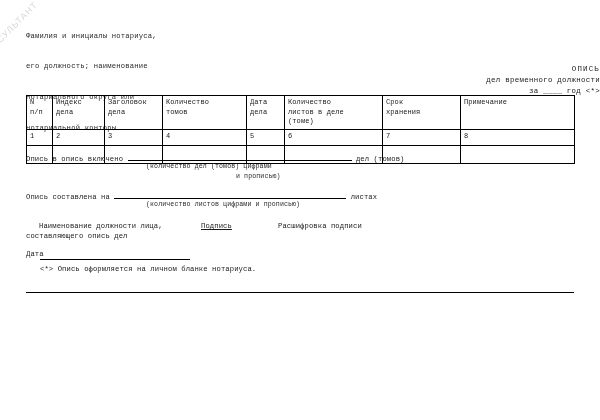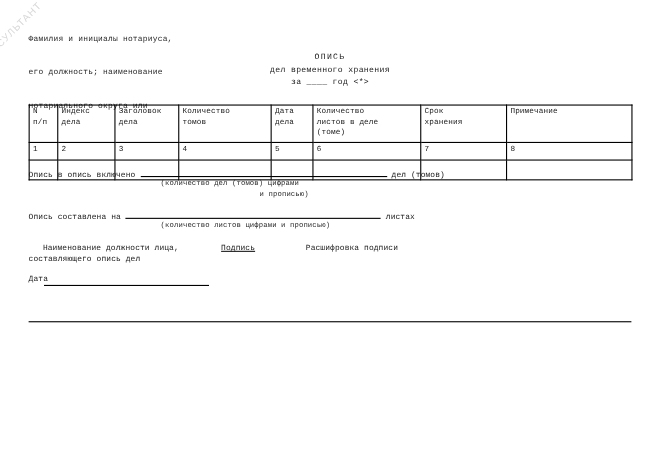--- a/index.html
+++ b/index.html
@@ -48,23 +48,23 @@
     line-height: 10.3px;
     letter-spacing: 0.2px;
     color: #2a2a2a;
     white-space: pre;
   }
   .header-block div { white-space: nowrap; }
 
   .title-block {
     position: absolute;
     left: 0;
-    top: 48px;
+    top: 64px;
     width: 600px;
-    text-align: center;
+    text-align: right;
     font-size: 7.4px;
     line-height: 11px;
     letter-spacing: 0.3px;
   }
   .title-block .t1 { letter-spacing: 1.2px; }
   .title-block .t3 { letter-spacing: 0.3px; }
 
   table.opis {
     position: absolute;
     left: 26px;
@@ -158,25 +158,26 @@
 <body>
 
 <div class="page">
 
   <div class="watermark">КОНСУЛЬТАНТ</div>
 
   <div class="header-block">
     <div>Фамилия и инициалы нотариуса,</div>
     <div>его должность; наименование</div>
     <div>нотариального округа или</div>
+    <div>нотариальной конторы</div>
   </div>
 
   <div class="title-block">
     <div class="t1">ОПИСЬ</div>
-    <div class="t2">дел временного хранения</div>
+    <div class="t2">дел временного должности</div>
     <div class="t3">за ____ год &lt;*&gt;</div>
   </div>
 
   <table class="opis">
     <colgroup>
       <col class="c1">
         <col class="c2">
         <col class="c3">
         <col class="c4">
       <col class="c5">
@@ -242,15 +243,16 @@
   <div class="sub s-made">(количество листов цифрами и прописью)</div>
 
   <div class="line-row r-sign-a">Наименование должности лица,</div>
   <div class="line-row r-sign-b">составляющего опись дел</div>
   <div class="line-row r-sign-mid">Подпись</div>
   <div class="line-row r-sign-right">Расшифровка подписи</div>
 
   <div class="line-row r-date">Дата</div>
 
   <div class="footnote-rule"></div>
+  <div class="footnote">&lt;*&gt; Опись оформляется на личном бланке нотариуса.</div>
 
   <div class="bottom-rule"></div>
 </div>
 
 </body></html>

